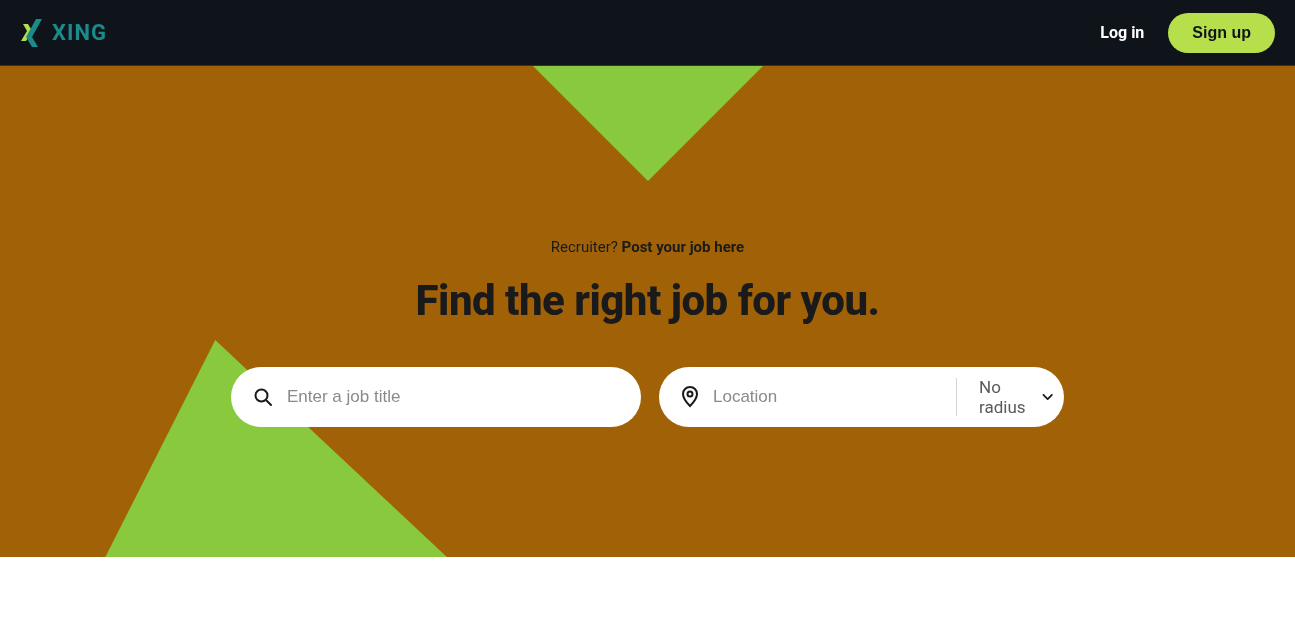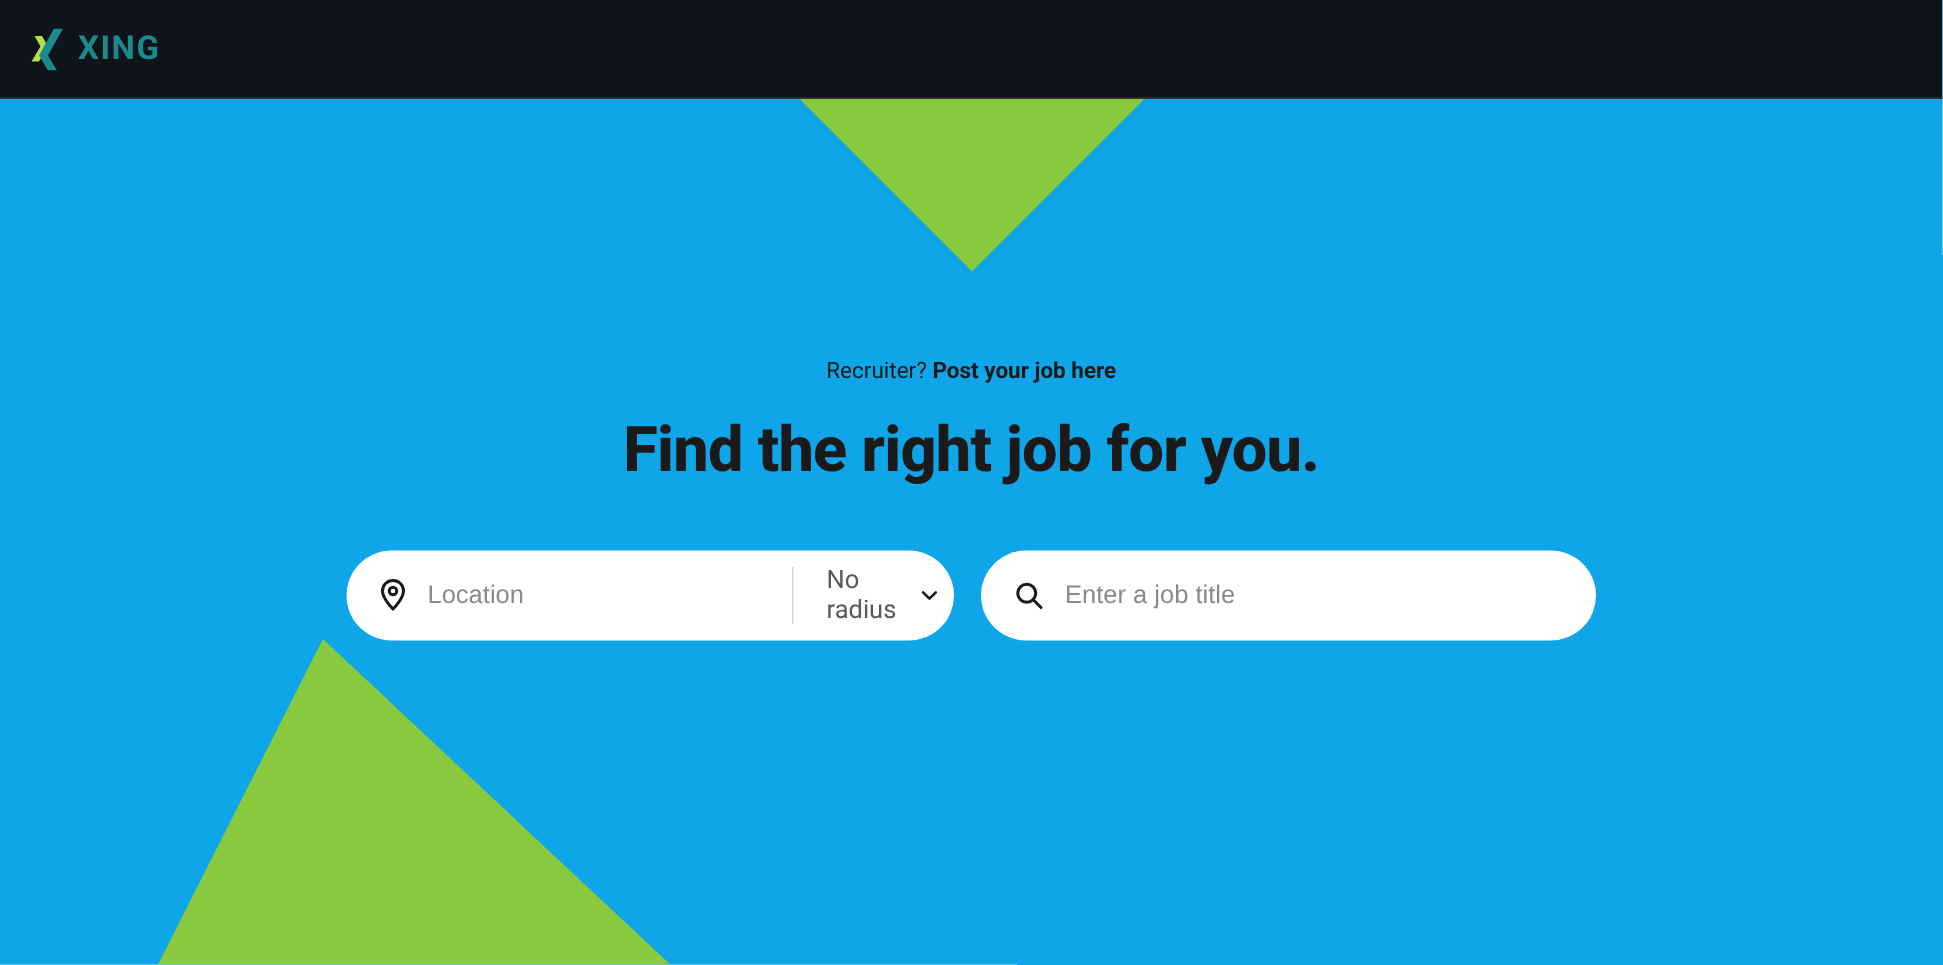--- a/index.html
+++ b/index.html
@@ -58,22 +58,22 @@
       font-size: 16px;
       font-weight: 700;
       border: none;
       border-radius: 22px;
       padding: 11px 24px;
       cursor: pointer;
     }
     
     .hero {
       position: relative;
-      background: #0ea5e9;
-      height: 577px;
+      background: #a16207;
+      height: 491px;
       overflow: hidden;
     }
     
     .triangle-top {
       position: absolute;
       top: 0;
       left: 50%;
       transform: translateX(-50%);
       width: 0;
       height: 0;
@@ -228,58 +228,62 @@
 <body>
 
 <div class="header">
   <div class="logo">
     <svg width="24" height="28" viewBox="0 0 24 28">
       <path d="M 3 5 L 8 5 L 12 12 L 6 22 L 1 22 L 7 12 Z" fill="#b7df4b"></path>
       <path d="M 16 0 L 22 0 L 12 18 L 18 28 L 12 28 L 6 18 Z" fill="#1a8a8a"></path>
     </svg>
     <span class="logo-text">XING</span>
   </div>
+  <div class="header-actions">
+    <span class="login-link">Log in</span>
+    <button class="signup-button">Sign up</button>
+  </div>
 </div>
 
 <div class="hero">
   <div class="triangle-top"></div>
   <div class="triangle-bottom"></div>
 
   <div class="hero-content">
     <div class="recruiter-text">
       <span>Recruiter? </span><span class="recruiter-link">Post your job here</span>
     </div>
 
     <h1 class="hero-title">Find the right job for you.</h1>
 
     <div class="search-bar">
+      <div class="input-wrapper job-title-input">
+        <span class="icon-wrap">
+          <svg width="20" height="20" viewBox="0 0 20 20" fill="none">
+            <circle cx="8.5" cy="8.5" r="6" stroke="#1a1a1a" stroke-width="2"></circle>
+            <line x1="13.5" y1="13.5" x2="18" y2="18" stroke="#1a1a1a" stroke-width="2" stroke-linecap="round"></line>
+          </svg>
+        </span>
+        <input type="text" class="search-input" placeholder="Enter a job title" style="">
+      </div>
+
       <div class="input-wrapper location-wrapper">
         <div class="location-inner">
           <span class="icon-wrap">
             <svg width="18" height="22" viewBox="0 0 18 22" fill="none">
               <path d="M9 1 C5 1 2 4 2 8 C2 13 9 20 9 20 C9 20 16 13 16 8 C16 4 13 1 9 1 Z" stroke="#1a1a1a" stroke-width="2" fill="none"></path>
               <circle cx="9" cy="8" r="2.5" stroke="#1a1a1a" stroke-width="2" fill="none"></circle>
             </svg>
           </span>
           <input type="text" class="search-input" placeholder="Location" style="">
         </div>
         <div class="radius-select">
           <span>No radius</span>
           <svg width="16" height="10" viewBox="0 0 16 10" fill="none">
             <path d="M2 2 L8 8 L14 2" stroke="#1a1a1a" stroke-width="2.5" stroke-linecap="round" stroke-linejoin="round"></path>
           </svg>
         </div>
       </div>
 
-      <div class="input-wrapper job-title-input">
-        <span class="icon-wrap">
-          <svg width="20" height="20" viewBox="0 0 20 20" fill="none">
-            <circle cx="8.5" cy="8.5" r="6" stroke="#1a1a1a" stroke-width="2"></circle>
-            <line x1="13.5" y1="13.5" x2="18" y2="18" stroke="#1a1a1a" stroke-width="2" stroke-linecap="round"></line>
-          </svg>
-        </span>
-        <input type="text" class="search-input" placeholder="Enter a job title" style="">
-      </div>
-
     </div>
 
   </div>
 </div>
 
 </body></html>

